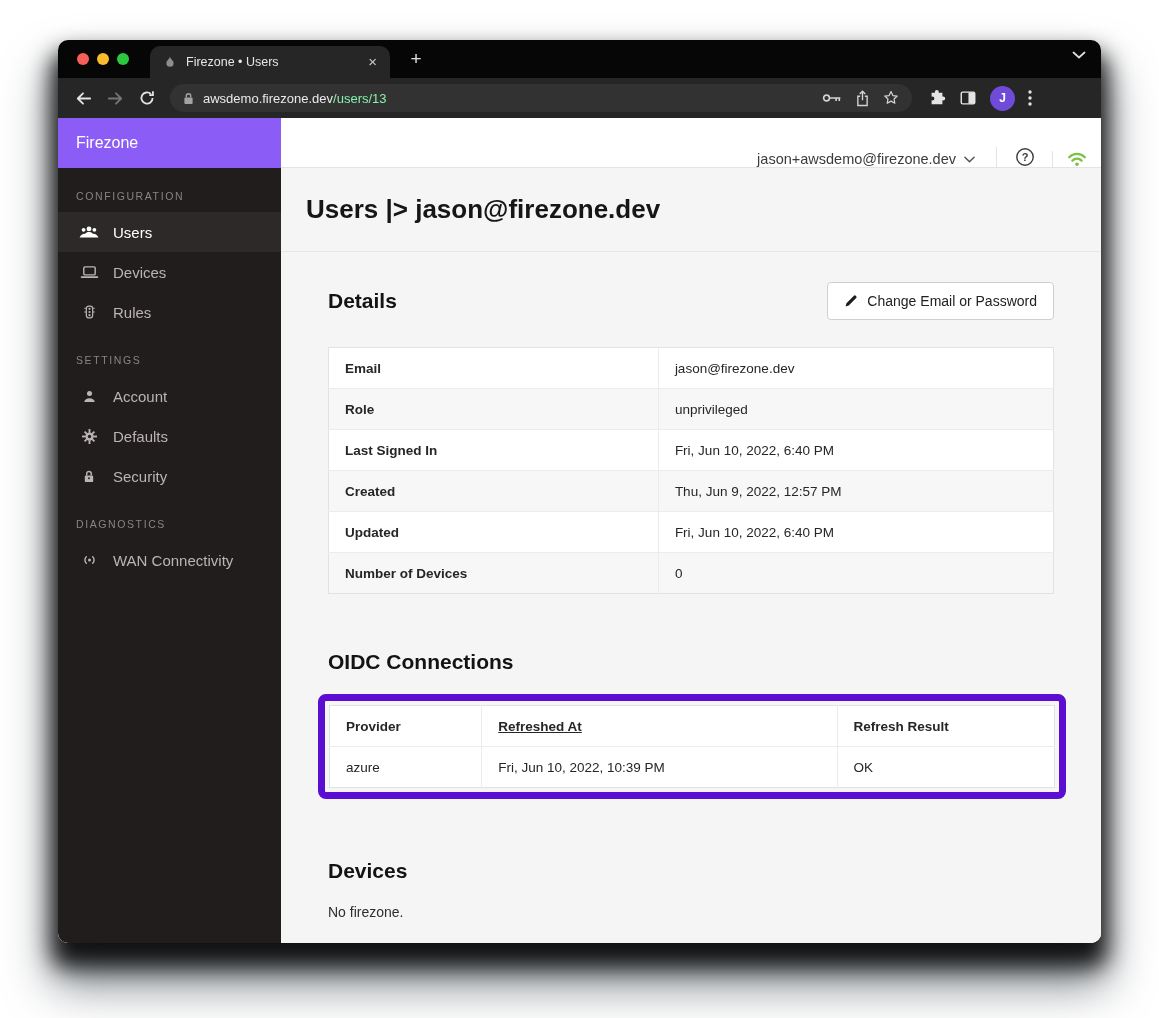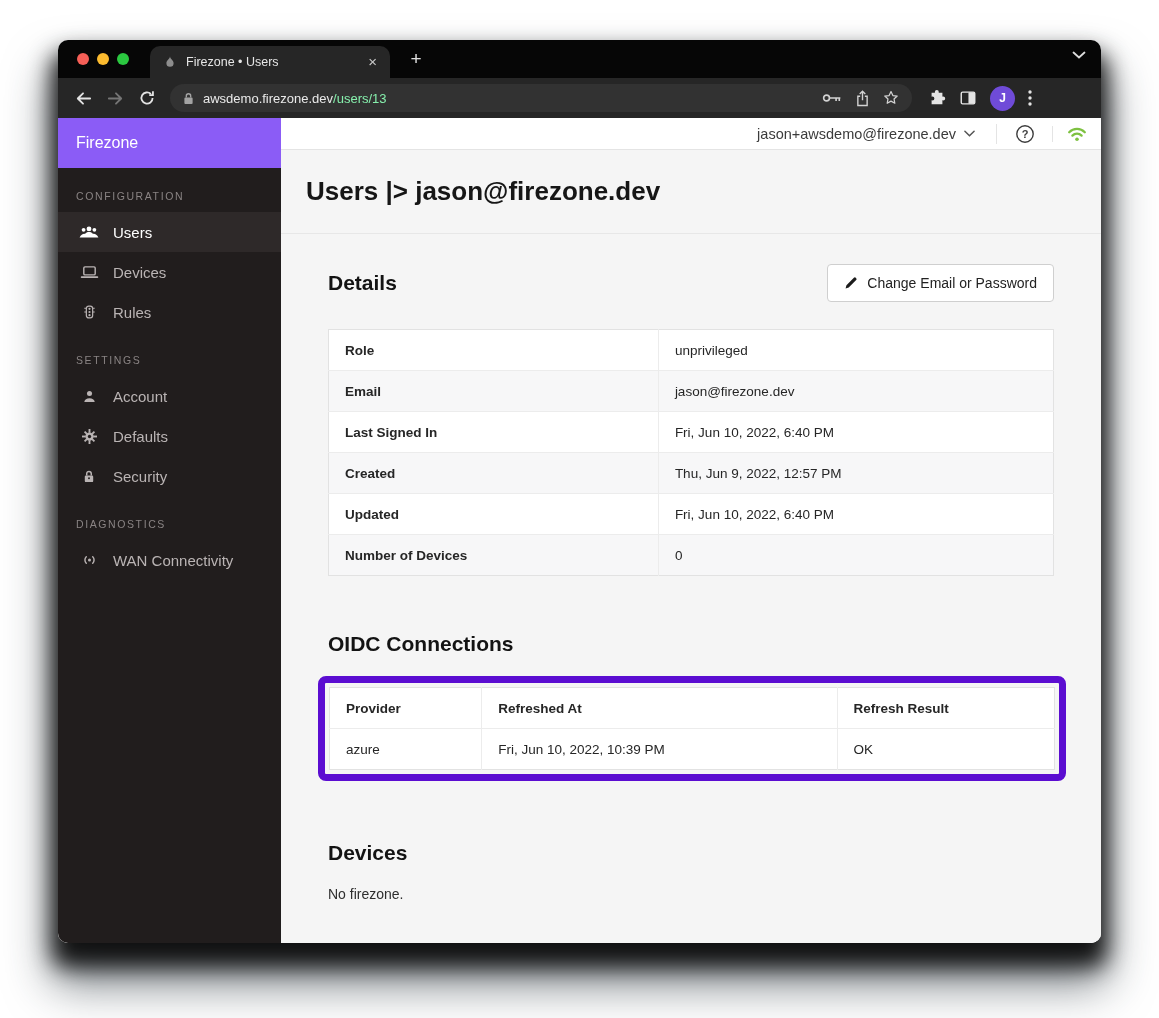--- a/index.html
+++ b/index.html
@@ -51,22 +51,22 @@
   .brand { height: 50px; flex: 0 0 auto; background: #8b5cf6; color: #fff; font-size: 16px;
     display: flex; align-items: center; padding-left: 18px; }
   .section-label { padding: 22px 18px 10px; font-size: 10.5px; letter-spacing: 1.6px;
     color: #8a8484; }
   .side-item { height: 40px; display: flex; align-items: center; padding-left: 21px;
     color: #bab4b4; font-size: 15px; cursor: default; }
   .side-item .icon { width: 20px; display: flex; justify-content: center; margin-right: 14px; }
   .side-item.active { background: #2e2929; color: #fff; }
 
   .main { flex: 1; display: flex; flex-direction: column; min-width: 0; }
-  .topbar { height: 32px; flex: 0 0 auto; background: #fff; border-bottom: 1px solid #e4e4e4;
-    display: flex; align-items: center; justify-content: flex-end; }
+  .topbar { height: 50px; flex: 0 0 auto; background: #fff; border-bottom: 1px solid #e4e4e4;
+    display: flex; align-items: flex-end; justify-content: flex-end; }
   .user-menu { display: flex; align-items: center; gap: 8px; padding: 0 21px;
     font-size: 14.5px; color: #3b3b3b; }
   .topbar-btn { width: 56px; border-left: 1px solid #e4e4e4; display: flex;
     align-items: center; justify-content: center; }
   .topbar-btn.wifi { width: 49px; }
 
   .title-band { height: 84px; flex: 0 0 auto; background: #f5f5f5; border-bottom: 1px solid #e7e7e7;
     display: flex; align-items: center; padding-left: 25px; }
   .page-title { font-size: 26px; font-weight: bold; color: #161616; }
 
@@ -86,21 +86,21 @@
   .kv-table tr:nth-child(even) { background: #f7f7f8; }
 
   .oidc-heading { margin-top: 56px; }
   .highlight-box { border: 7px solid var(--highlight, #5b0dd1); border-radius: 8px;
     padding: 4px; margin: 20px -12px 0 -10px; }
   .grid-table { border: 1px solid #e2e2e2; font-size: 13.5px; color: #262626; }
   .grid-table th { text-align: left; font-weight: bold; padding: 12px 16px; height: 41px;
     border-bottom: 1px solid #ececec; }
   .grid-table td { padding: 12px 16px; height: 41px; }
   .grid-table th + th, .grid-table td + td { border-left: 1px solid #ececec; }
-  .col-provider { width: 21%; } .col-refreshed { width: 49%; } .col-result { width: 30%; }
+  .col-provider { width: 21%; } .col-refreshed { width: 49%; text-decoration: underline; } .col-result { width: 30%; }
 
   .devices-heading { margin-top: 60px; }
   .empty-text { margin-top: 21px; font-size: 14px; color: #2e2e2e; }
 
   svg { display: block; }
 </style>
 </head>
 <body>
 
 <div class="window">
@@ -324,26 +324,26 @@
             <svg viewBox="0 0 16 16" width="14" height="14">
                 <path d="M1.8 14.2 l1 -3.6 L11.3 2.1 a1.55 1.55 0 0 1 2.2 0 l.4 .4 a1.55 1.55 0 0 1 0 2.2 L5.4 13.2 z" fill="#1c1c1c"></path>
               </svg>
             <span>Change Email or Password</span>
           </button>
         </div>
 
         <table class="kv-table">
           <tbody>
             <tr>
+                <td class="k">Email</td>
+                <td>jason@firezone.dev</td>
+              </tr>
+            <tr>
                 <td class="k">Role</td>
                 <td>unprivileged</td>
-              </tr>
-            <tr>
-                <td class="k">Email</td>
-                <td>jason@firezone.dev</td>
               </tr>
             <tr>
                 <td class="k">Last Signed In</td>
                 <td>Fri, Jun 10, 2022, 6:40 PM</td>
               </tr>
             <tr>
                 <td class="k">Created</td>
                 <td>Thu, Jun 9, 2022, 12:57 PM</td>
               </tr>
             <tr>

